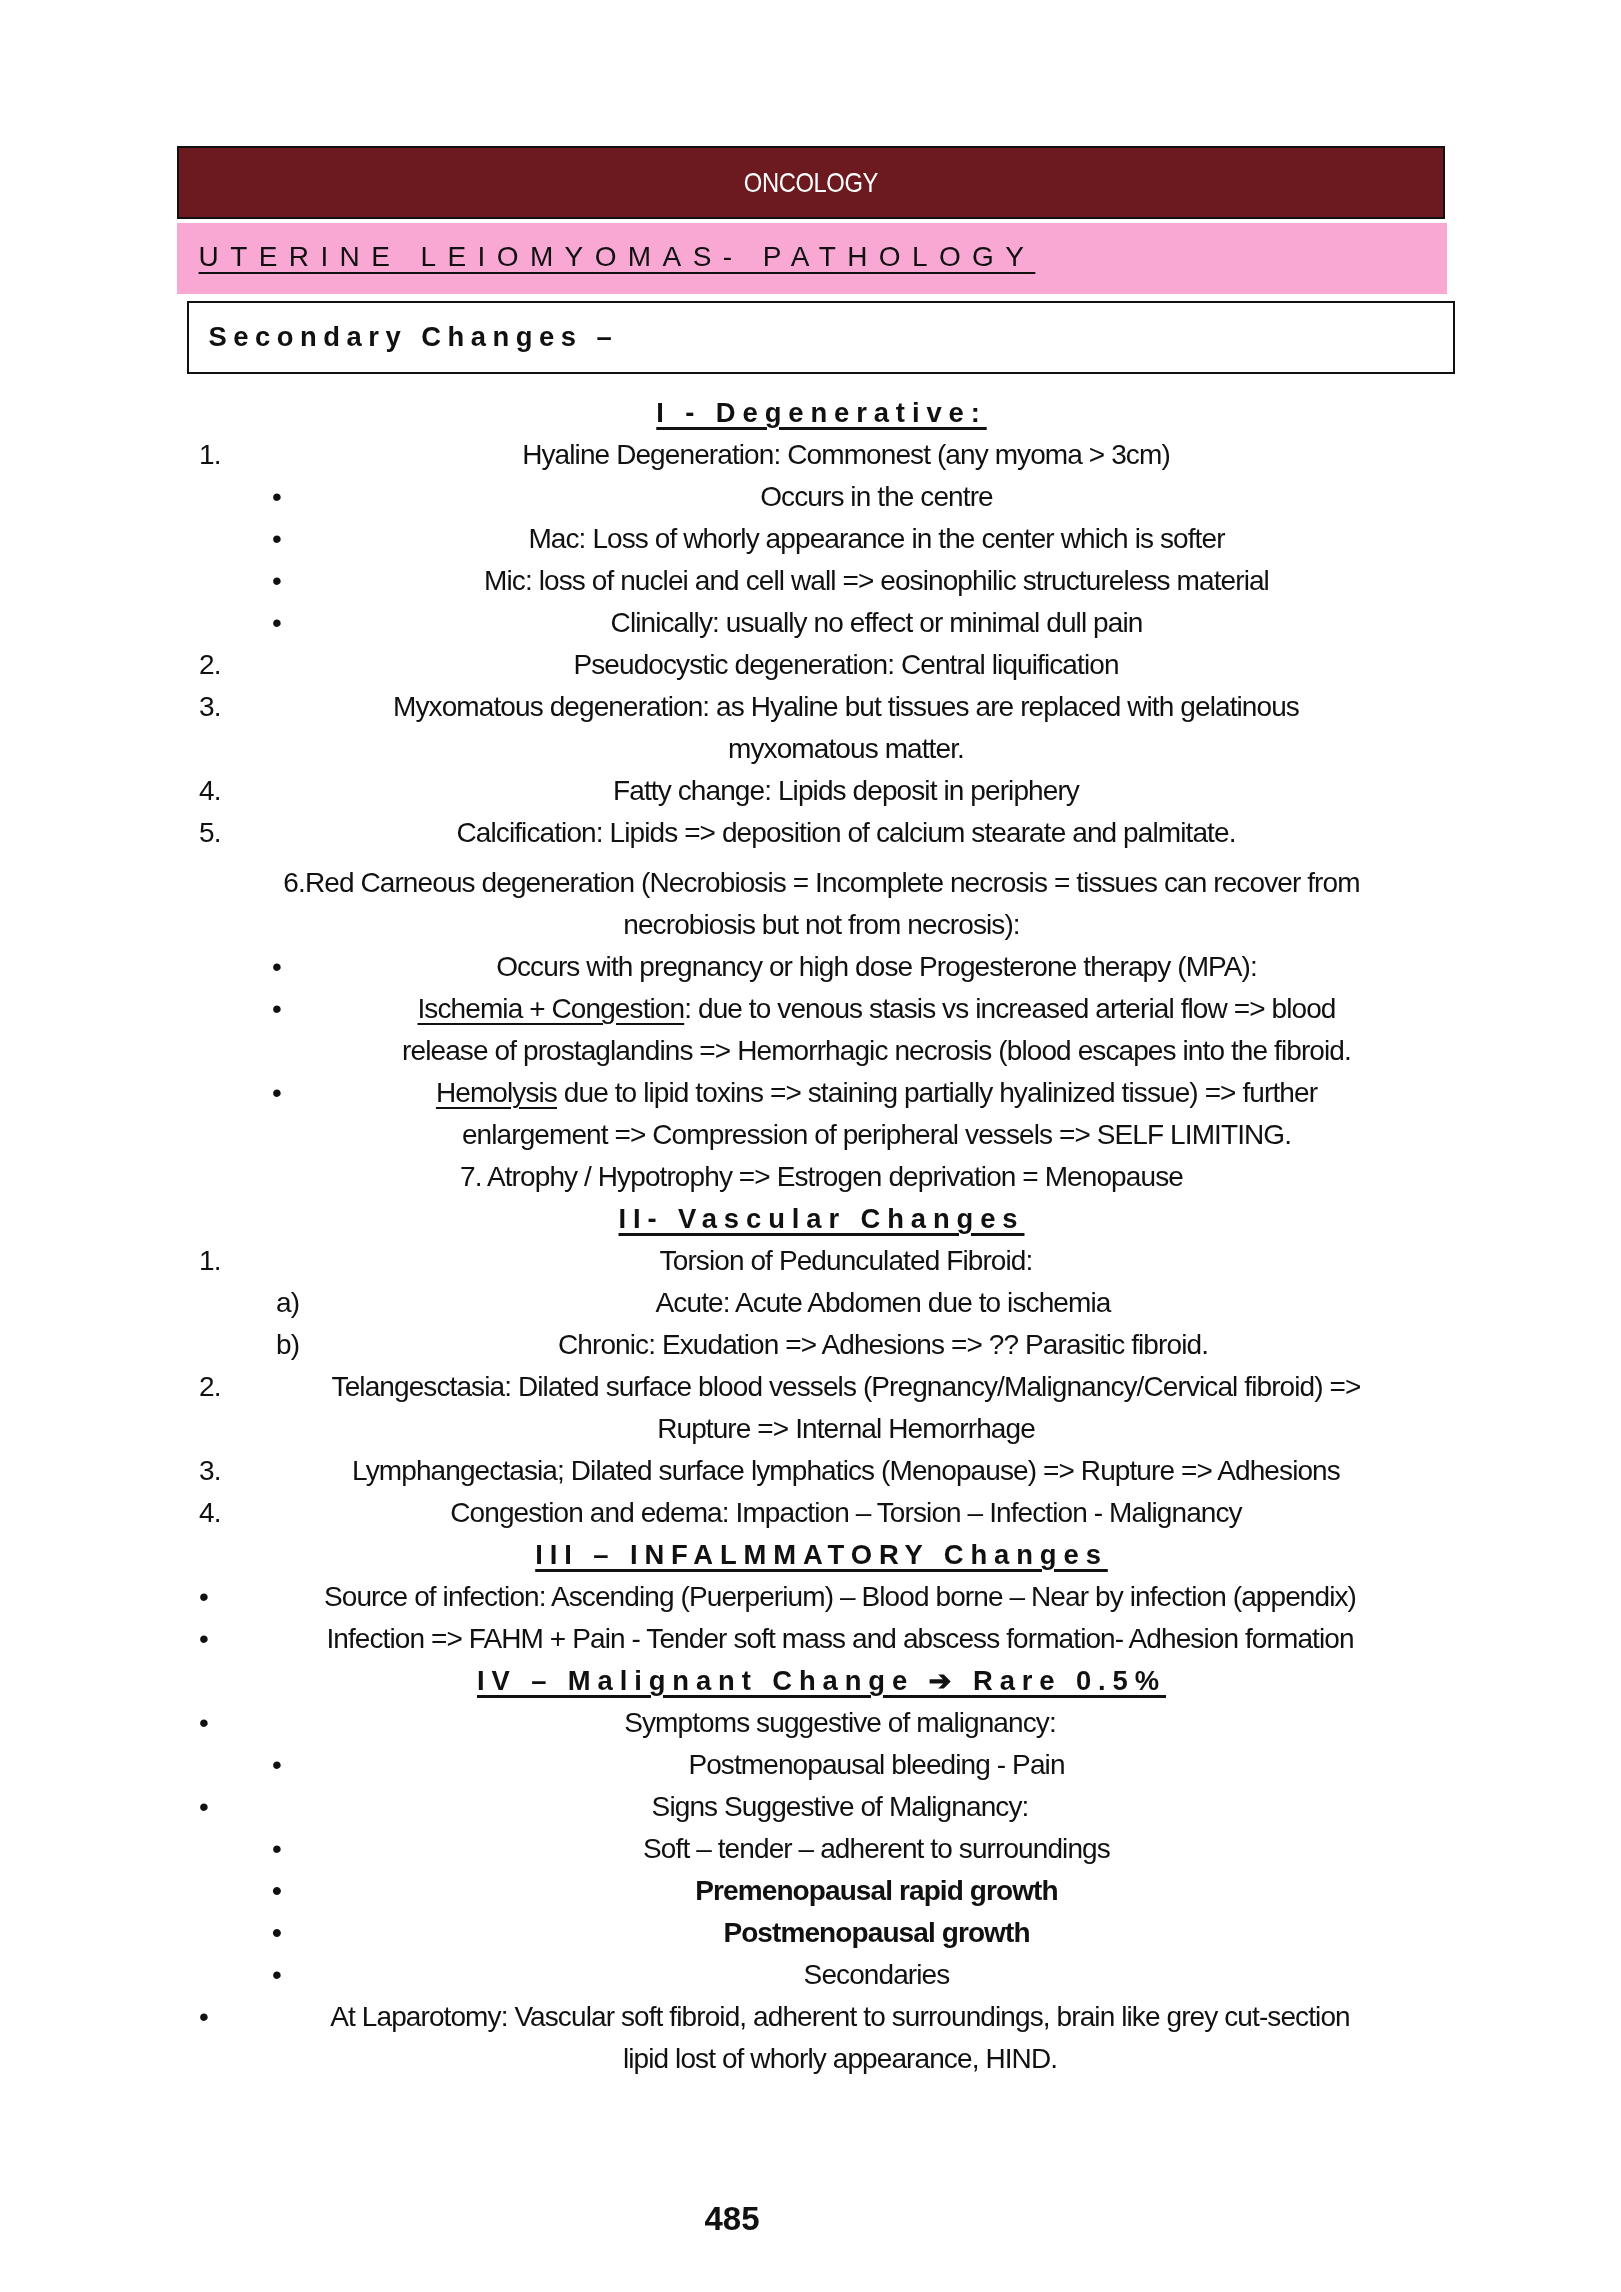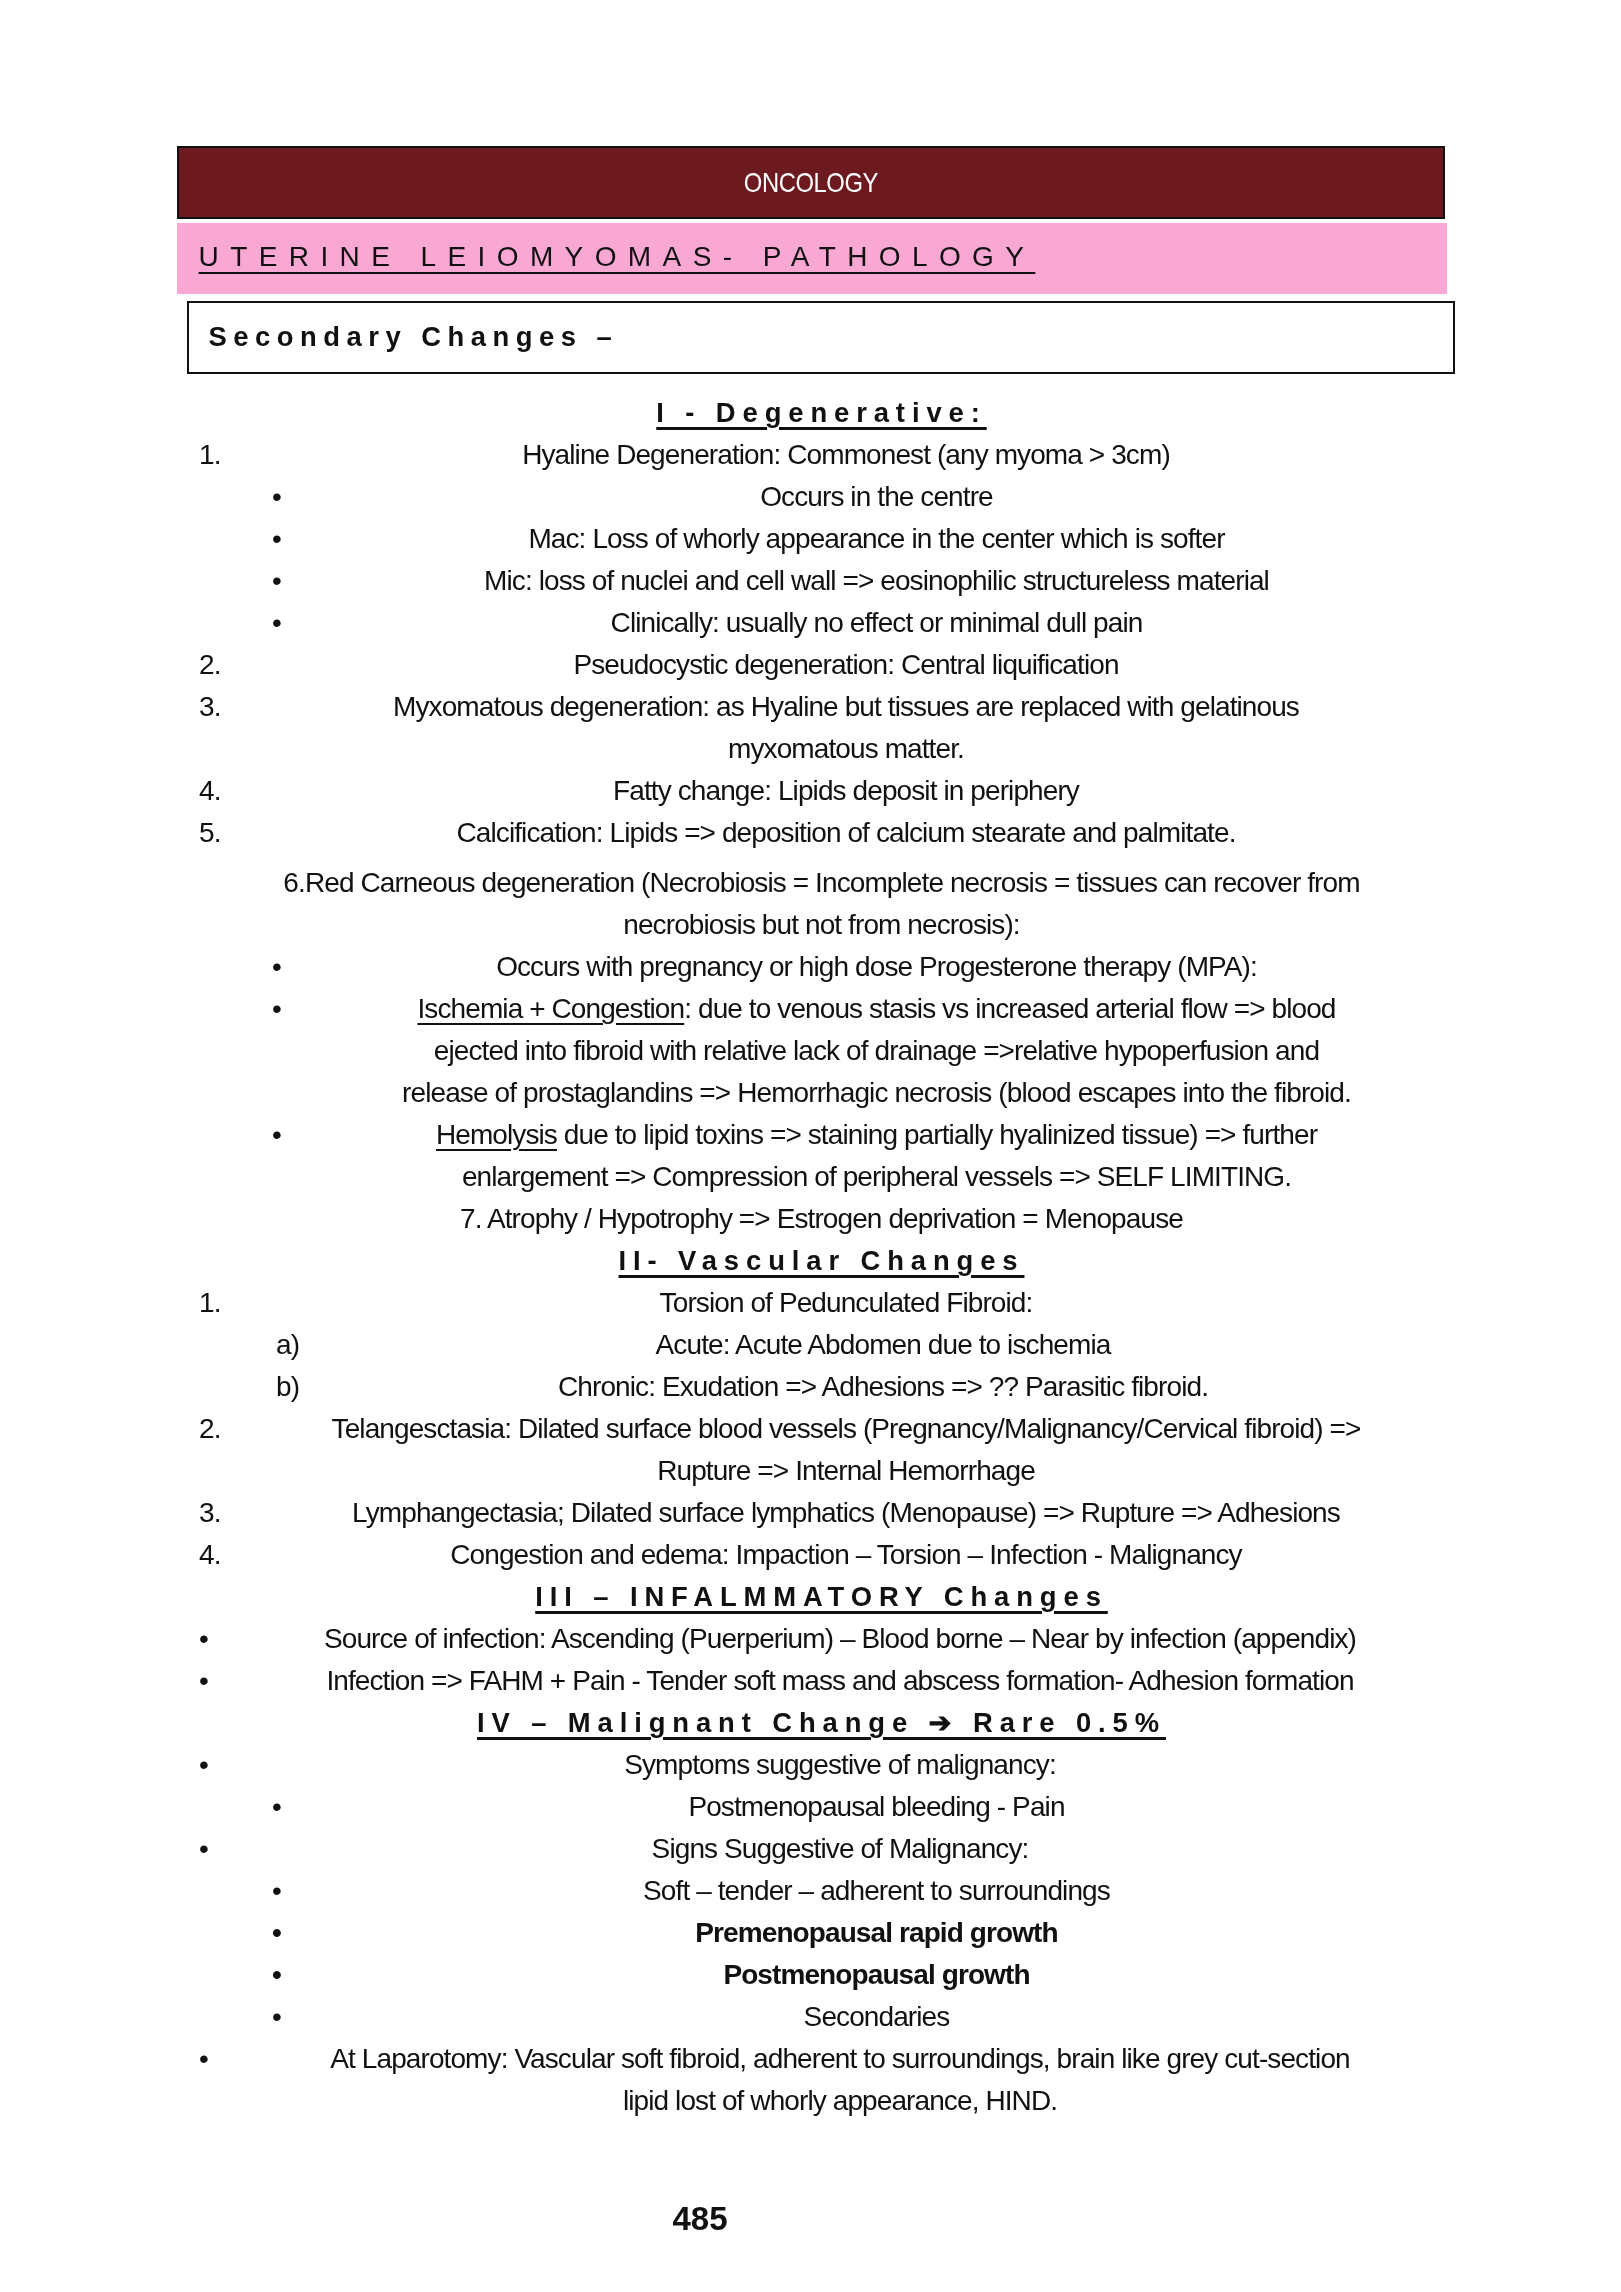--- a/index.html
+++ b/index.html
@@ -18,21 +18,21 @@
     .l1 { padding-left: 49px; }
     .b2 { position: relative; padding-left: 110px; }
     .b2 .dot { position: absolute; left: 73px; }
     .b1 { position: relative; padding-left: 37px; }
     .b1 .dot { position: absolute; left: 0; }
     .alpha { position: relative; padding-left: 123px; }
     .alpha .lab { position: absolute; left: 77px; }
     .u { text-decoration: underline; text-decoration-thickness: 2px; text-underline-offset: 4.9px; }
     .bold { font-weight: bold; }
     .gap6 { margin-top: 8px; }
-    .page-num { position: absolute; left: 0; width: 1400px; top: 2200px; text-align: center; font-size: 33px; font-weight: bold; font-family: "Liberation Sans", sans-serif; }
+    .page-num { position: absolute; left: 0; width: 1400px; top: 2200px; text-align: center; font-size: 33px; font-weight: bold; font-family: "Liberation Sans", sans-serif; padding-left: 32px; }
   </style>
 </head>
 <body>
 
 <div class="page">
 
   <div class="hdr-bar">
     <span>ONCOLOGY</span>
   </div>
 
@@ -57,21 +57,20 @@
     <div class="row l1"><span class="num">2.</span><span>Pseudocystic degeneration: Central liquification</span></div>
     <div class="row l1"><span class="num">3.</span><span>Myxomatous degeneration: as Hyaline but tissues are replaced with gelatinous</span></div>
     <div class="row l1"><span>myxomatous matter.</span></div>
     <div class="row l1"><span class="num">4.</span><span>Fatty change: Lipids deposit in periphery</span></div>
     <div class="row l1"><span class="num">5.</span><span>Calcification: Lipids =&gt; deposition of calcium stearate and palmitate.</span></div>
 
     <div class="row gap6"><span>6.Red Carneous degeneration (Necrobiosis = Incomplete necrosis = tissues can recover from</span></div>
     <div class="row"><span>necrobiosis but not from necrosis):</span></div>
     <div class="row b2"><span class="dot">•</span><span>Occurs with pregnancy or high dose Progesterone therapy (MPA):</span></div>
     <div class="row b2"><span class="dot">•</span><span class="u">Ischemia + Congestion</span><span>: due to venous stasis vs increased arterial flow =&gt; blood</span></div>
-    <div class="row b2"><span>ejected into fibroid with relative lack of drainage =&gt;relative hypoperfusion and</span></div>
     <div class="row b2"><span>release of prostaglandins =&gt; Hemorrhagic necrosis (blood escapes into the fibroid.</span></div>
     <div class="row b2"><span class="dot">•</span><span class="u">Hemolysis</span><span> due to lipid toxins =&gt; staining partially hyalinized tissue) =&gt; further</span></div>
     <div class="row b2"><span>enlargement =&gt; Compression of peripheral vessels =&gt; SELF LIMITING.</span></div>
     <div class="row"><span>7. Atrophy / Hypotrophy =&gt; Estrogen deprivation = Menopause</span></div>
 
     <div class="row"><span class="h">II- Vascular Changes</span></div>
     <div class="row l1"><span class="num">1.</span><span>Torsion of Pedunculated Fibroid:</span></div>
     <div class="row alpha"><span class="lab">a)</span><span>Acute: Acute Abdomen due to ischemia</span></div>
     <div class="row alpha"><span class="lab">b)</span><span>Chronic: Exudation =&gt; Adhesions =&gt; ?? Parasitic fibroid.</span></div>
     <div class="row l1"><span class="num">2.</span><span>Telangesctasia: Dilated surface blood vessels (Pregnancy/Malignancy/Cervical fibroid) =&gt;</span></div>

